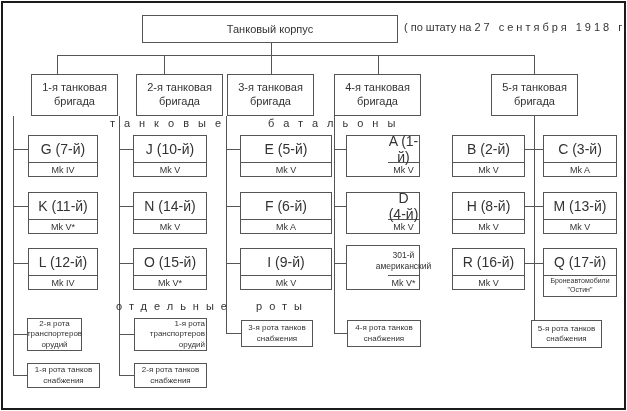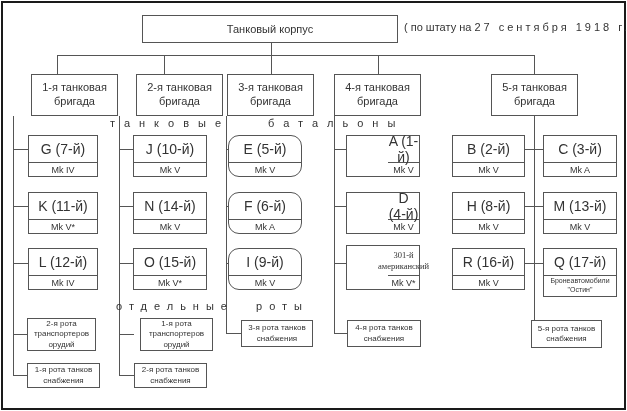--- a/index.html
+++ b/index.html
@@ -15,21 +15,21 @@
   .seclabel { position:absolute; font-size:11px; color:#333; white-space:nowrap; }
   .lbl-bat { left:110px; top:117px; letter-spacing:9px; word-spacing:26px; }
   .lbl-comp { left:116px; top:300px; letter-spacing:7px; word-spacing:12px; }
   .ubox { position:absolute; box-sizing:border-box; border:1px solid #555; background:#fff; color:#333; }
   .bname { height:26px; display:flex; align-items:center; justify-content:center; font-size:14px; text-align:center; }
   .btype { height:13px; border-top:1px solid #555; display:flex; align-items:center; justify-content:center; font-size:9px; text-align:center; }
   .bname.small { font-size:8.5px; line-height:1.2; }
   .btype.small { height:18px; font-size:7px; line-height:1.25; flex-direction:column; padding:1px 0; }
   .comp { position:absolute; box-sizing:border-box; border:1px solid #555; background:#fff; color:#333; display:flex; align-items:center; justify-content:center; text-align:center; font-size:8px; line-height:1.3; padding:1px; }
   
-  .c1 { left:28px; width:70px; } .c2 { left:133px; width:74px; } .c3 { left:228px; width:74px;border-radius:11px; }
+  .c1 { left:28px; width:70px; } .c2 { left:133px; width:74px; } .c3 { left:240px; width:92px; }
   .c4 { left:346px; width:74px;padding-left:41px; } .c5L { left:452px; width:73px; } .c5R { left:543px; width:74px; }
   .r1 { top:135px; } .r2 { top:192px; } .r3 { top:248px; }
 </style>
 </head>
 <body>
 
 <div class="page">
   <div class="frame"></div>
 
   <div class="ln" style="left:271px;top:43px;width:1px;height:12px;"></div>
@@ -136,21 +136,21 @@
 
   <div class="ubox c4 r1">
     <div class="bname">A (1-й)</div>
     <div class="btype">Mk V</div>
   </div>
   <div class="ubox c4 r2">
     <div class="bname">D (4-й)</div>
     <div class="btype">Mk V</div>
   </div>
   <div class="ubox c4" style="top:245px;">
-    <div class="bname small" style="height:29px;font-family:Liberation Serif, serif;">301-й американский</div>
+    <div class="bname small" style="height:29px;">301-й американский</div>
     <div class="btype">Mk V*</div>
   </div>
 
   <div class="ubox c5L r1">
     <div class="bname">B (2-й)</div>
     <div class="btype">Mk V</div>
   </div>
   <div class="ubox c5R r1">
     <div class="bname">C (3-й)</div>
     <div class="btype">Mk A</div>
@@ -165,27 +165,27 @@
   </div>
   <div class="ubox c5L r3">
     <div class="bname">R (16-й)</div>
     <div class="btype">Mk V</div>
   </div>
   <div class="ubox c5R r3">
     <div class="bname">Q (17-й)</div>
     <div class="btype small">Бронеавтомобили "Остин"</div>
   </div>
 
-  <div class="comp" style="left:27px;top:318px;width:69px;height:33px;">
+  <div class="comp" style="left:27px;top:318px;width:55px;height:33px;">
       <span>2-я рота транспортеров орудий</span>
     </div>
   <div class="comp" style="left:27px;top:363px;width:73px;height:25px;">
       <span>1-я рота танков снабжения</span>
     </div>
-  <div class="comp" style="left:140px;top:318px;width:73px;height:33px;">
+  <div class="comp" style="left:134px;top:318px;width:73px;height:33px;text-align:right;">
       <span>1-я рота транспортеров орудий</span>
     </div>
   <div class="comp" style="left:134px;top:363px;width:73px;height:25px;">
       <span>2-я рота танков снабжения</span>
     </div>
   <div class="comp" style="left:241px;top:320px;width:72px;height:27px;">
       <span>3-я рота танков снабжения</span>
     </div>
   <div class="comp" style="left:347px;top:320px;width:74px;height:27px;">
       <span>4-я рота танков снабжения</span>

